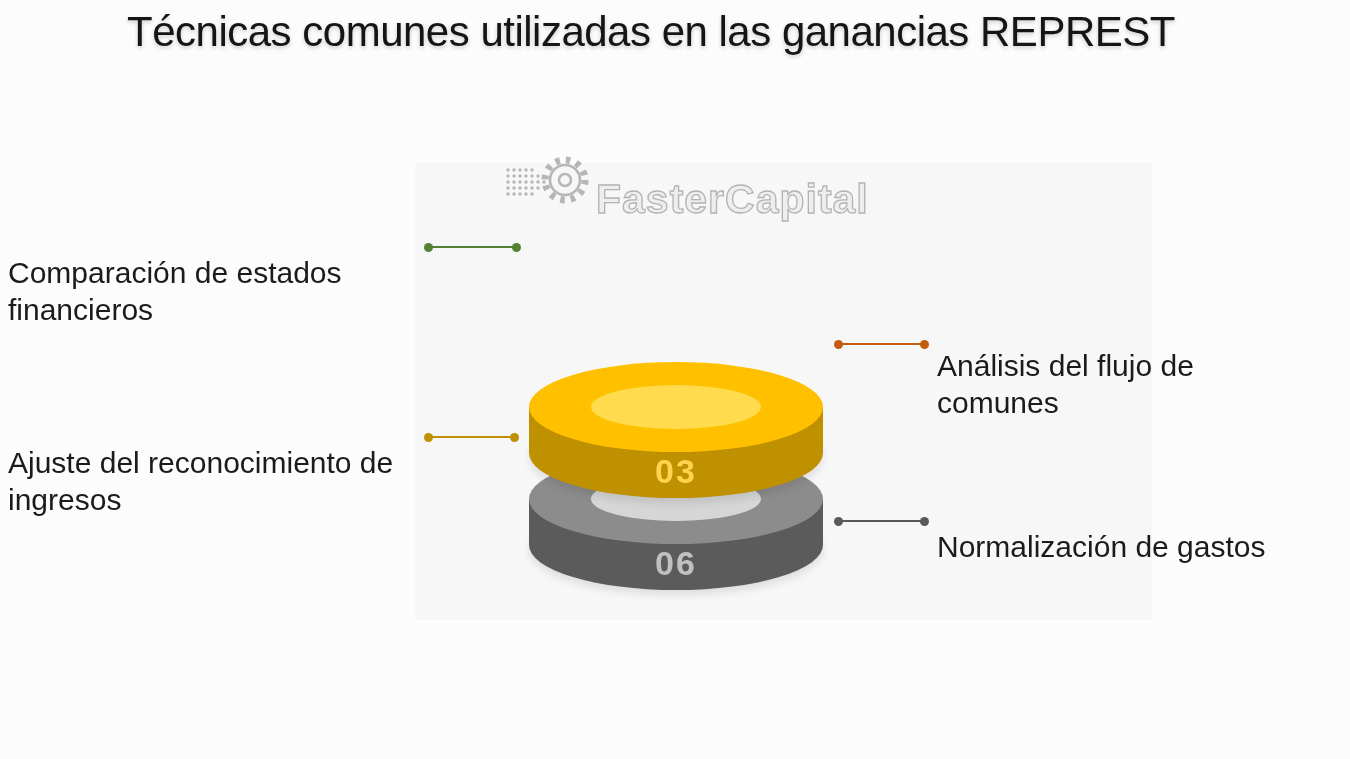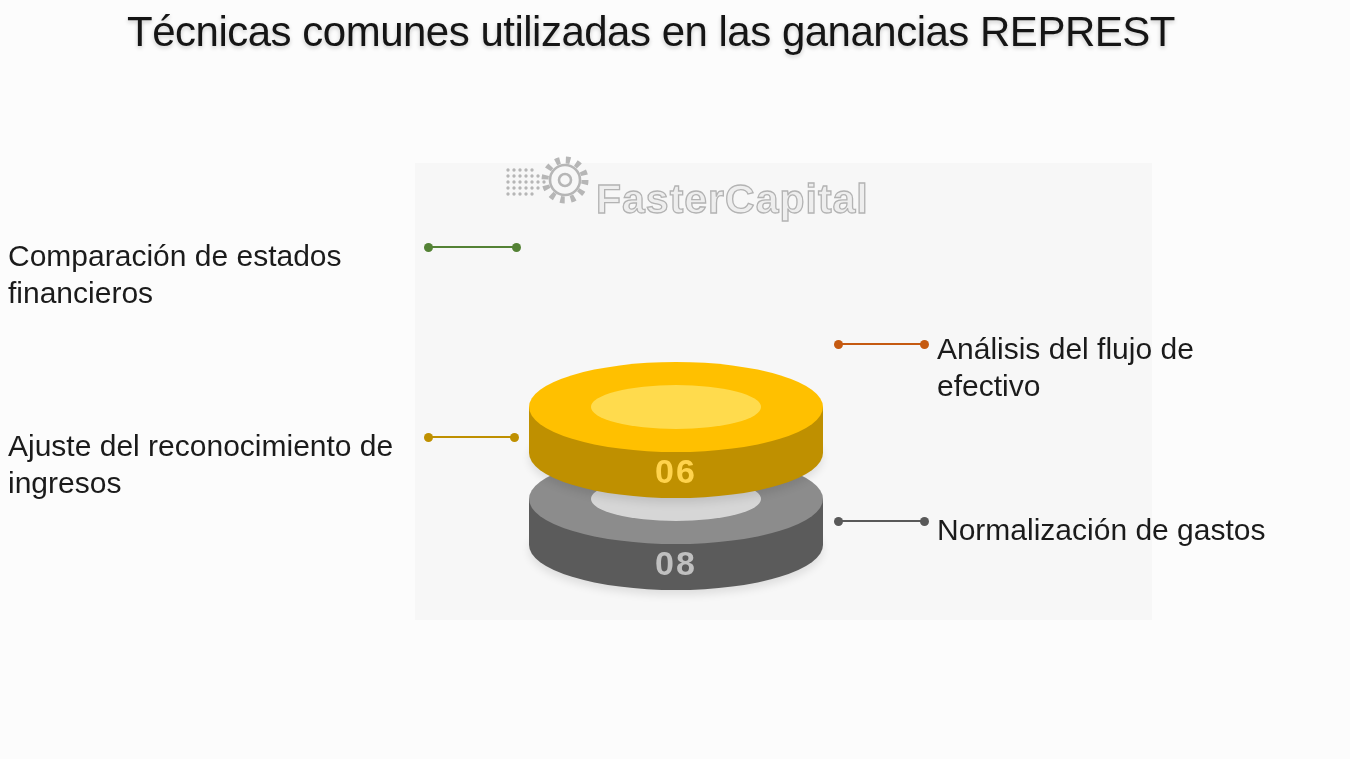--- a/index.html
+++ b/index.html
@@ -51,46 +51,46 @@
   .connector{position:absolute;height:2px;background:var(--conn);z-index:55;}
   .connector::before,.connector::after{
     content:"";position:absolute;width:9px;height:9px;border-radius:50%;
     background:var(--conn);top:-3.5px;
   }
   .connector::before{left:-4px;}
   .connector::after{right:-4px;}
 
   
   .label{
-    position:absolute;font-size:30px;line-height:37px;color:#1b1b1b;z-index:56;
+    position:absolute;font-size:30px;line-height:37px;color:#1b1b1b;z-index:56;margin-top:17px;
   }
 </style>
 </head>
 <body>
 
 <div class="stage">
 
   <div class="title">Técnicas comunes utilizadas en las ganancias REPREST</div>
 
   <div class="wm-panel"></div>
 
   <div class="disc" style="top: 454px; z-index: 10; --top: #8C8C8C; --side: #5B5B5B; --hi: #D6D6D6; --num: #C0C0C0; --conn: #595959;">
     <div class="d-bot"></div>
     <div class="d-mid"></div>
     <div class="d-top"></div>
     <div class="d-hi"></div>
-    <div class="d-num">08</div>
+    <div class="d-num">06</div>
   </div>
 
   <div class="disc" style="top: 362px; z-index: 20; --top: #FFC000; --side: #BF9000; --hi: #FFDB4D; --num: #FFD34D; --conn: #BF9000;">
     <div class="d-bot"></div>
     <div class="d-mid"></div>
     <div class="d-top"></div>
     <div class="d-hi"></div>
-    <div class="d-num">06</div>
+    <div class="d-num">03</div>
   </div>
 
 
 
   <div class="watermark">
     <svg width="90" height="58" viewBox="0 0 90 58">
       <g fill="#b0b0b0">
         <circle cx="4" cy="20" r="1.7"></circle>
           <circle cx="10" cy="20" r="1.7"></circle>
           <circle cx="16" cy="20" r="1.7"></circle>
@@ -129,17 +129,17 @@
     </svg>
     <span class="wm-text">FasterCapital</span>
   </div>
 
   <div class="connector" style="left: 428px; top: 246px; width: 89px; --top: #6AA84F; --side: #548235; --hi: #B6D7A8; --num: #C6E0B4; --conn: #548235;"></div>
   <div class="connector" style="left: 838px; top: 343px; width: 87px; --top: #ED7D31; --side: #C55A11; --hi: #F2A169; --num: #F8CBAD; --conn: #C55A11;"></div>
   <div class="connector" style="left: 428px; top: 436px; width: 87px; --top: #FFC000; --side: #BF9000; --hi: #FFDB4D; --num: #FFD34D; --conn: #BF9000;"></div>
   <div class="connector" style="left: 838px; top: 520px; width: 87px; --top: #8C8C8C; --side: #5B5B5B; --hi: #D6D6D6; --num: #C0C0C0; --conn: #595959;"></div>
 
   <div class="label" style="left:8px;top:237px;width:392px;">Comparación de estados financieros</div>
-  <div class="label" style="left:937px;top:330px;width:345px;">Análisis del flujo de efectivo</div>
+  <div class="label" style="left:937px;top:330px;width:345px;">Análisis del flujo de comunes</div>
   <div class="label" style="left:937px;top:511px;width:380px;">Normalización de gastos</div>
   <div class="label" style="left:8px;top:427px;width:405px;">Ajuste del reconocimiento de ingresos</div>
 
 </div>
 
 </body></html>

